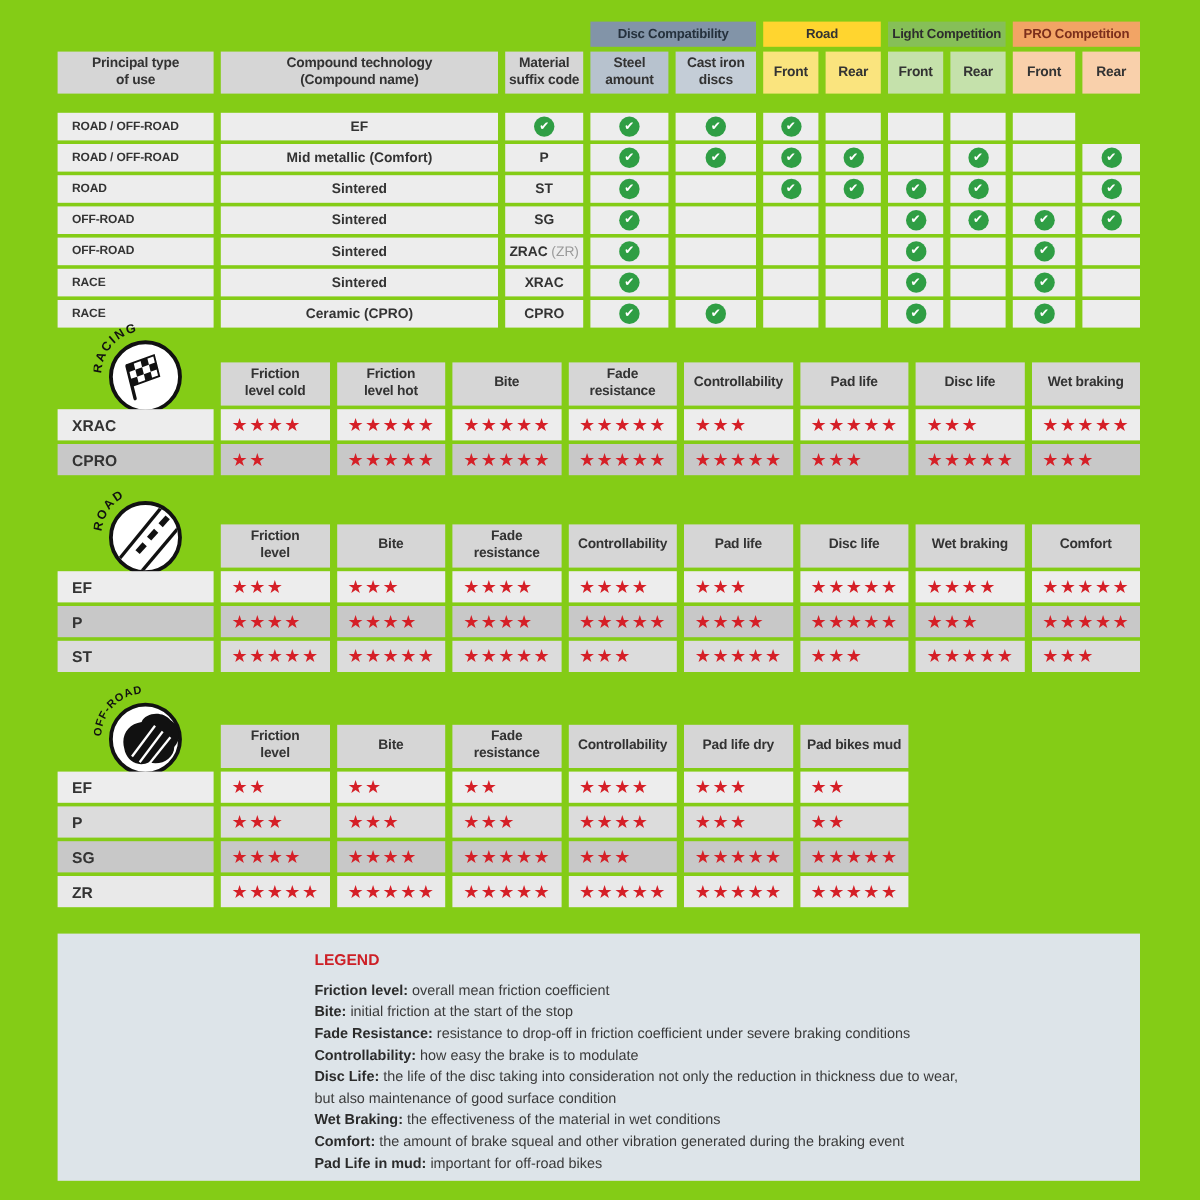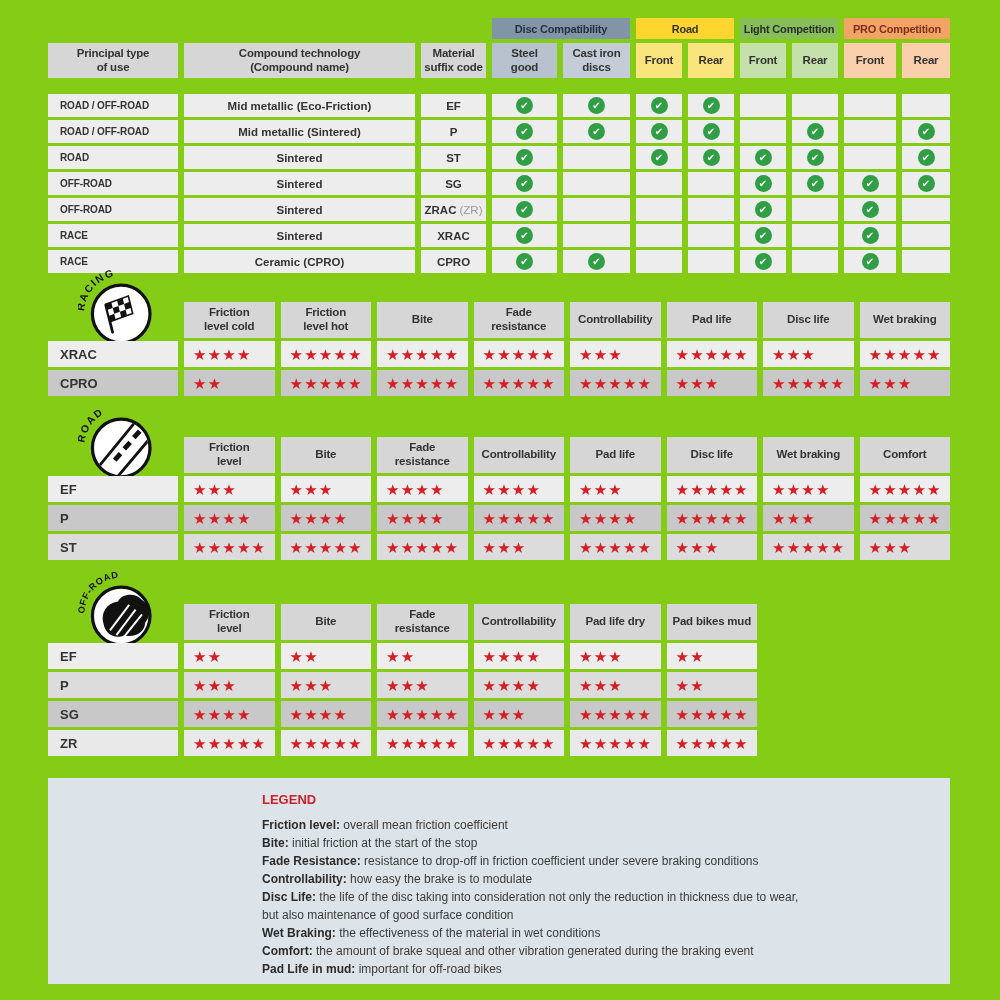--- a/index.html
+++ b/index.html
@@ -54,33 +54,32 @@
         <div class="cell gcell" style="grid-column: 10 / span 2; background: rgb(242, 164, 101); color: rgb(124, 47, 28);">PRO Competition</div>
       </div>
       <div class="crow srow">
         <div class="cell hcell pre" style="grid-column: 1;">Principal type
 of use</div>
         <div class="cell hcell pre" style="grid-column: 2;">Compound technology
 (Compound name)</div>
         <div class="cell hcell pre" style="grid-column: 3;">Material
 suffix code</div>
         <div class="cell hcell pre" style="grid-column: 4; background: rgb(183, 194, 206);">Steel
-good</div>
+amount</div>
         <div class="cell hcell pre" style="grid-column: 5; background: rgb(196, 205, 215);">Cast iron
 discs</div>
         <div class="cell hcell pre" style="grid-column: 6; background: rgb(250, 228, 126);">Front</div>
         <div class="cell hcell pre" style="grid-column: 7; background: rgb(250, 228, 126);">Rear</div>
         <div class="cell hcell pre" style="grid-column: 8; background: rgb(197, 225, 171);">Front</div>
         <div class="cell hcell pre" style="grid-column: 9; background: rgb(197, 225, 171);">Rear</div>
         <div class="cell hcell pre" style="grid-column: 10; background: rgb(249, 208, 171);">Front</div>
         <div class="cell hcell pre" style="grid-column: 11; background: rgb(249, 208, 171);">Rear</div>
       </div>
       <div class="crow drow">
         <div class="cell dcell use">ROAD / OFF-ROAD</div>
-        <div class="cell dcell comp">Mid metallic (Eco-Friction)</div>
         <div class="cell dcell code">
           <span>EF</span>
         </div>
         <div class="cell dcell">
           <span class="check" style="background: rgb(47, 158, 68);">✔</span>
         </div>
         <div class="cell dcell">
           <span class="check" style="background: rgb(47, 158, 68);">✔</span>
         </div>
         <div class="cell dcell">
@@ -89,21 +88,21 @@
         <div class="cell dcell">
           <span class="check" style="background: rgb(47, 158, 68);">✔</span>
         </div>
         <div class="cell dcell"></div>
         <div class="cell dcell"></div>
         <div class="cell dcell"></div>
         <div class="cell dcell"></div>
       </div>
       <div class="crow drow">
         <div class="cell dcell use">ROAD / OFF-ROAD</div>
-        <div class="cell dcell comp">Mid metallic (Sintered)</div>
+        <div class="cell dcell comp">Mid metallic (Comfort)</div>
         <div class="cell dcell code">
           <span>P</span>
         </div>
         <div class="cell dcell">
           <span class="check" style="background: rgb(47, 158, 68);">✔</span>
         </div>
         <div class="cell dcell">
           <span class="check" style="background: rgb(47, 158, 68);">✔</span>
         </div>
         <div class="cell dcell">

